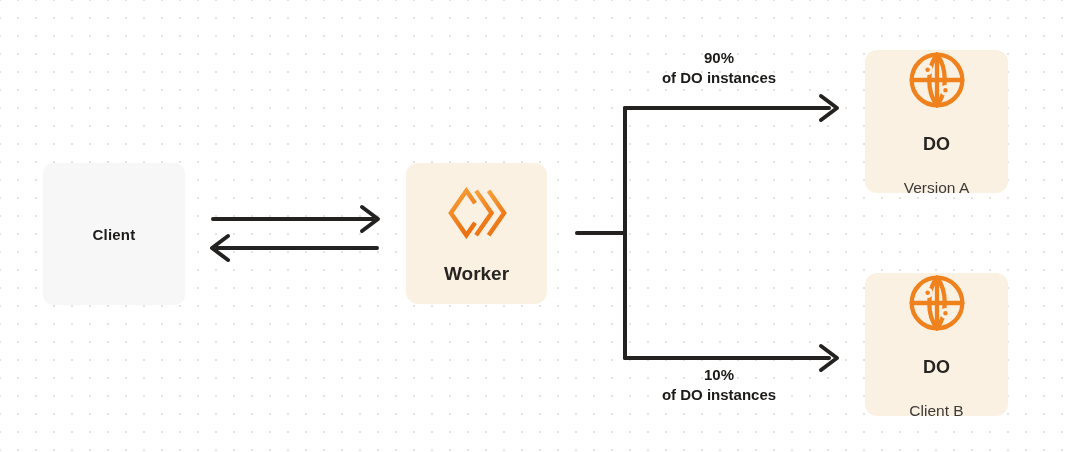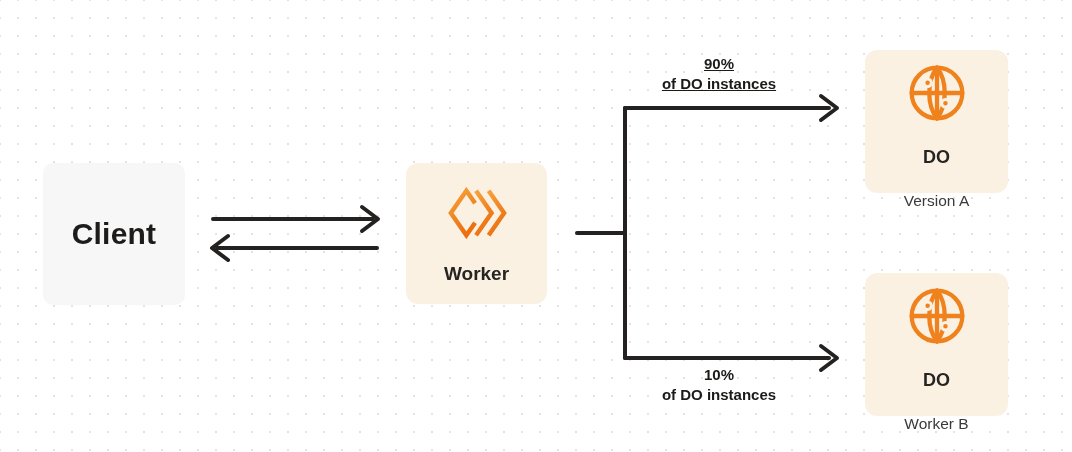--- a/index.html
+++ b/index.html
@@ -35,21 +35,21 @@
   }
   .node-client {
     left: 43px;
     top: 163px;
     width: 142px;
     height: 142px;
     background: #f7f7f8;
     justify-content: center;
   }
   .node-client .node-label {
-    font-size: 30px;
+    font-size: 15px;
     font-weight: bold;
     color: #1d1c1a;
     letter-spacing: 0.2px;
   }
   .node-worker {
     left: 406px;
     top: 163px;
     width: 141px;
     height: 141px;
     background: #fbf1e3;
@@ -59,21 +59,20 @@
   .node-worker .node-label {
     margin-top: 24px;
     font-size: 19px;
     font-weight: bold;
     color: #272522;
   }
   .node-do {
     width: 143px;
     height: 143px;
     background: #fbf1e3;
-    padding-top: 13px;
     border-radius: 12px;
   }
   .node-do-a { left: 865px; top: 50px; }
   .node-do-b { left: 865px; top: 273px; }
   .do-title {
     margin-top: 24px;
     font-size: 18px;
     font-weight: bold;
     color: #272522;
     line-height: 20px;
@@ -87,21 +86,21 @@
   .route-label {
     position: absolute;
     left: 619px;
     width: 200px;
     text-align: center;
     font-size: 15px;
     font-weight: 600;
     color: #1b1a18;
     line-height: 20px;
   }
-  .route-label-top { top: 54px; text-decoration: underline; }
+  .route-label-top { top: 48px; }
   .route-label-bottom { top: 365px; }
   .icon-svg { display: block; }
 </style>
 </head>
 <body>
 
 <div class="canvas">
 
   <svg class="edges-svg" viewBox="0 0 1072 452" fill="none" stroke="#242220" stroke-width="4" stroke-linecap="round" stroke-linejoin="round">
     <g>
@@ -181,16 +180,16 @@
         <circle cx="32" cy="32" r="27"></circle>
         <path d="M32 5 V59"></path>
         <path d="M5 32 H59"></path>
         <path d="M32 5 C21 19 21 45 32 59"></path>
         <path d="M32 5 C43 19 43 45 32 59"></path>
         <circle cx="22" cy="21" r="4" fill="#F0821E" stroke="#FBF1E3" stroke-width="3.2"></circle>
         <circle cx="41" cy="43" r="4" fill="#F0821E" stroke="#FBF1E3" stroke-width="3.2"></circle>
       </svg>
     </span>
     <div class="do-title">DO</div>
-    <div class="do-subtitle">Worker B</div>
+    <div class="do-subtitle">Client B</div>
   </div>
 
 </div>
 
 </body></html>

